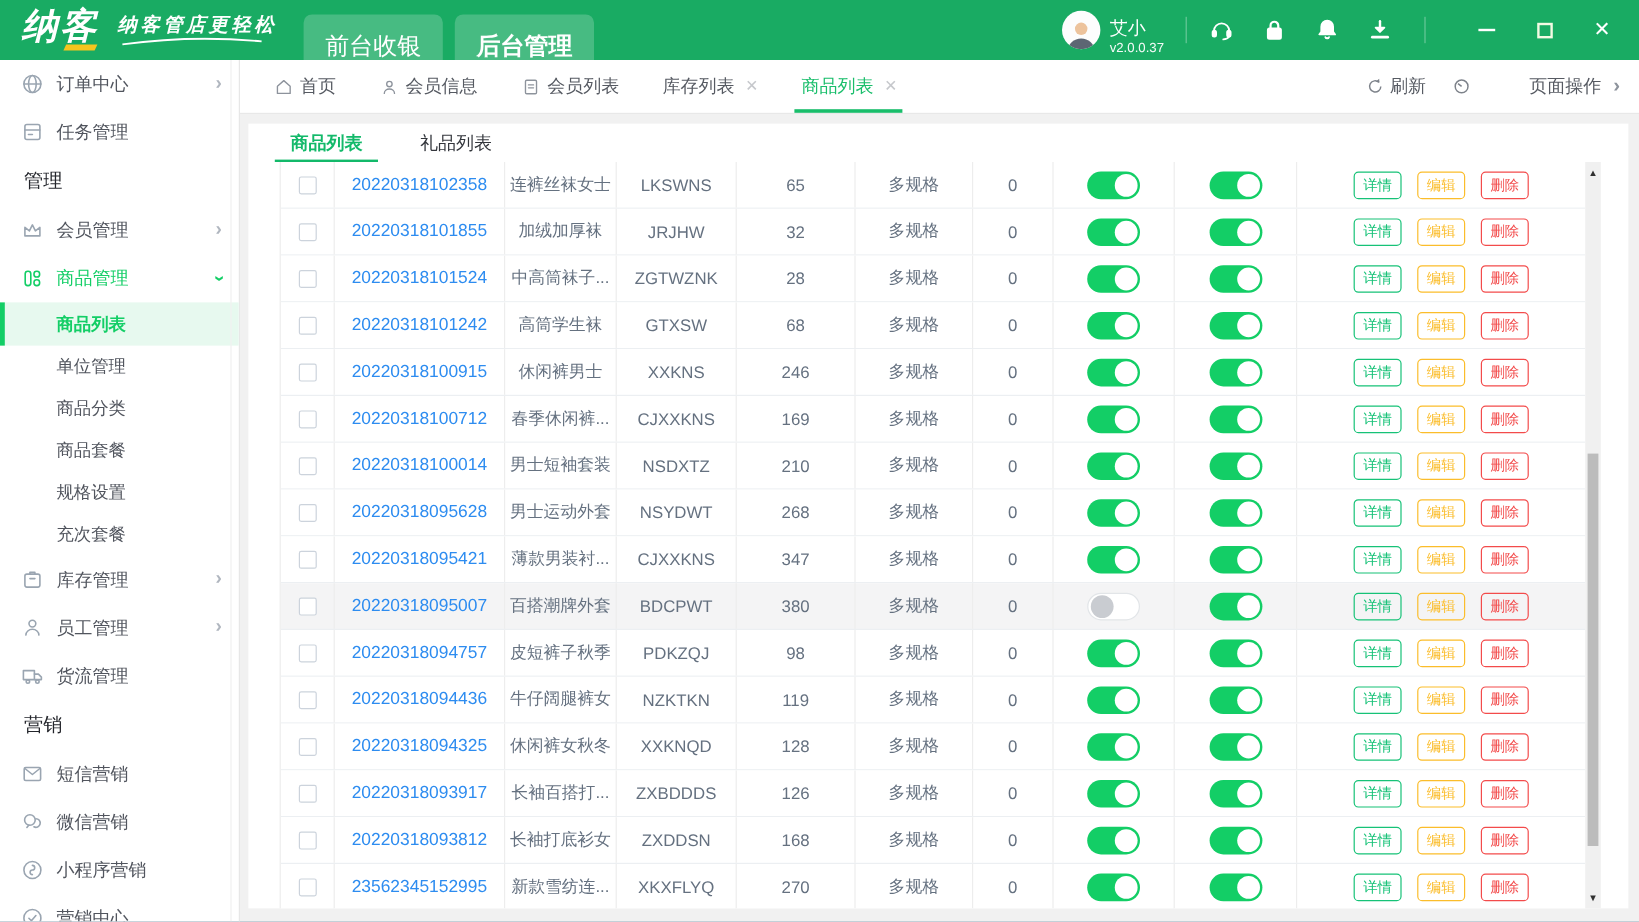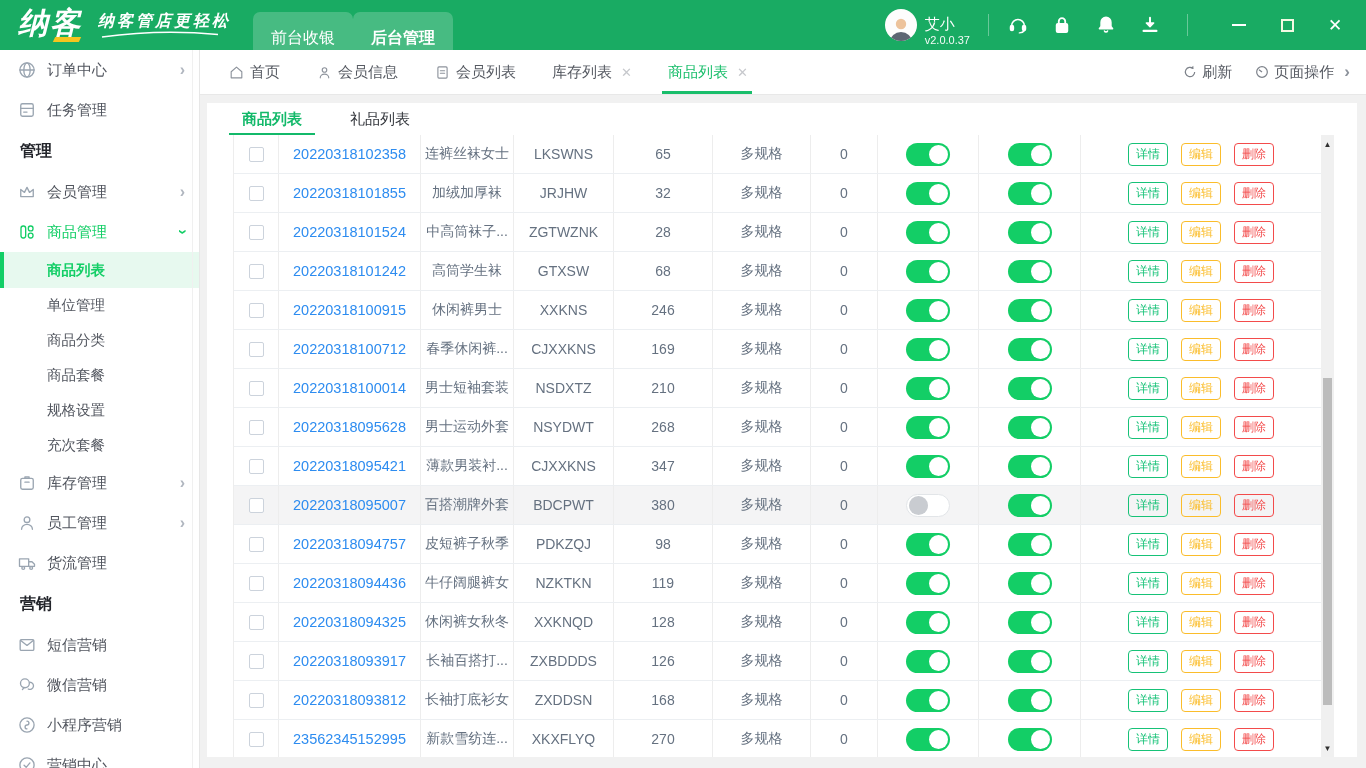--- a/index.html
+++ b/index.html
@@ -12,23 +12,23 @@
             background:#19ab63; display:flex; align-items:center; z-index:30; }
   .logo { position:relative; margin-left:18px; color:#fff; font-size:30px; font-weight:900;
           font-style:italic; letter-spacing:2px; line-height:1; padding-bottom:4px; flex:none;}
   .logo::after { content:""; position:absolute; left:36px; bottom:0; width:26px; height:5px;
                  background:#f6c51e; transform:skewX(-25deg); }
   .tagline { position:relative; margin-left:16px; color:#fff; font-size:16px; font-weight:600;
              font-style:italic; font-family:"DejaVu Serif","Liberation Serif",serif;
              padding-bottom:7px; flex:none; letter-spacing:3px;}
   .tagline svg { position:absolute; left:2px; bottom:0; }
   .topnav { display:flex; align-self:flex-end; margin-left:22px; height:38px; flex:none;}
-  .topnav-btn { position:relative; min-width:92px; padding:0 18px; height:52px; 
+  .topnav-btn { position:relative; min-width:92px; padding:0 18px; height:52px; margin-right:10px;
                 background:rgba(255,255,255,.2); border-radius:7px 7px 0 0; color:#fff;
-                font-size:16px; display:flex; align-items:center; justify-content:center; cursor:pointer;}
+                font-size:20px; display:flex; align-items:center; justify-content:center; cursor:pointer;}
   .topnav-btn.active { font-weight:bold; }
   .topnav-btn.active::after { content:""; position:absolute; bottom:5px; left:50%; margin-left:-30px;
                 width:60px; height:2px; background:#fff; }
   .hspacer { flex:1; }
   .userbox { display:flex; align-items:center; flex:none; }
   .avatar { width:32px; height:32px; border-radius:50%; background:#fdfdfd; overflow:hidden;
             display:flex; align-items:flex-end; justify-content:center; }
   .userinfo { margin-left:8px; color:#fff; line-height:1.25; }
   .userinfo .uname { font-size:15px;margin-top:12px; }
   .userinfo .uver { font-size:11px; opacity:.95; }
@@ -47,21 +47,21 @@
              border-right:1px solid #e7e7e7; z-index:20; overflow:hidden; }
   .sidebar::after { content:""; position:absolute; top:0; right:6px; bottom:0; width:1px; background:#f0f0f0;}
   .sb-item { position:relative; height:40px; display:flex; align-items:center; padding-left:17px;
              color:#51555e; font-size:15px; cursor:pointer; }
   .sb-icon { width:20px; height:20px; margin-right:10px; color:#9aa5b1; flex:none; }
   .sb-icon svg { width:20px; height:20px; display:block; }
   .sb-arrow { position:absolute; right:14px; color:#b0b6bf; font-size:16px; font-weight:bold; }
   .sb-arrow.down { transform:rotate(90deg); color:#13ce66; }
   .sb-item.accent, .sb-item.accent .sb-icon { color:#13ce66; }
   .sb-section { height:42px; display:flex; align-items:center; padding-left:20px; color:#23252b;
-                font-size:16px; font-weight:bold; }
+                font-size:16px; font-weight:normal; }
   .sb-sub { position:relative; height:35px; display:flex; align-items:center; padding-left:47px;
             color:#51555e; font-size:14.5px; cursor:pointer; }
   .sb-sub.active { height:36px; background:#e7f9ef; color:#13ce66; font-weight:bold; }
   .sb-sub.active::before { content:""; position:absolute; left:0; top:0; bottom:0; width:4px; background:#13ce66; }
 
   
   .tabbar { position:absolute; left:200px; top:50px; right:0; height:45px; background:#fff;
             border-bottom:1px solid #e8e8e8; display:flex; align-items:center; padding-left:28px; z-index:10;}
   .wtab { position:relative; height:100%; display:flex; align-items:center; margin-right:36px;
           font-size:15px; color:#565a62; cursor:pointer; flex:none;}
@@ -355,21 +355,21 @@
         </div>
       </div>
     <div class="tab-actions">
       <span class="tb-act">
         <svg viewBox="0 0 24 24">
           <path d="M19 12 a7 7 0 1 1 -2.2-5.1" stroke="currentColor" stroke-width="1.8" fill="none"></path>
           <path d="M17 2.5 L17.2 7.3 L12.6 6.3 Z" fill="currentColor"></path>
         </svg>
         <span>刷新</span>
       </span>
-      <span class="tb-act" style="margin-right:10px;">
+      <span class="tb-act" style="margin-right:10px;gap:44px;">
         <svg viewBox="0 0 24 24">
           <circle cx="12" cy="12" r="8" stroke="currentColor" stroke-width="1.8" fill="none"></circle>
           <path d="M12 12 L7.5 8.5" stroke="currentColor" stroke-width="1.8"></path>
         </svg>
         <span>页面操作</span>
       </span>
       <span class="tb-chev">›</span>
     </div>
   </div>
 

